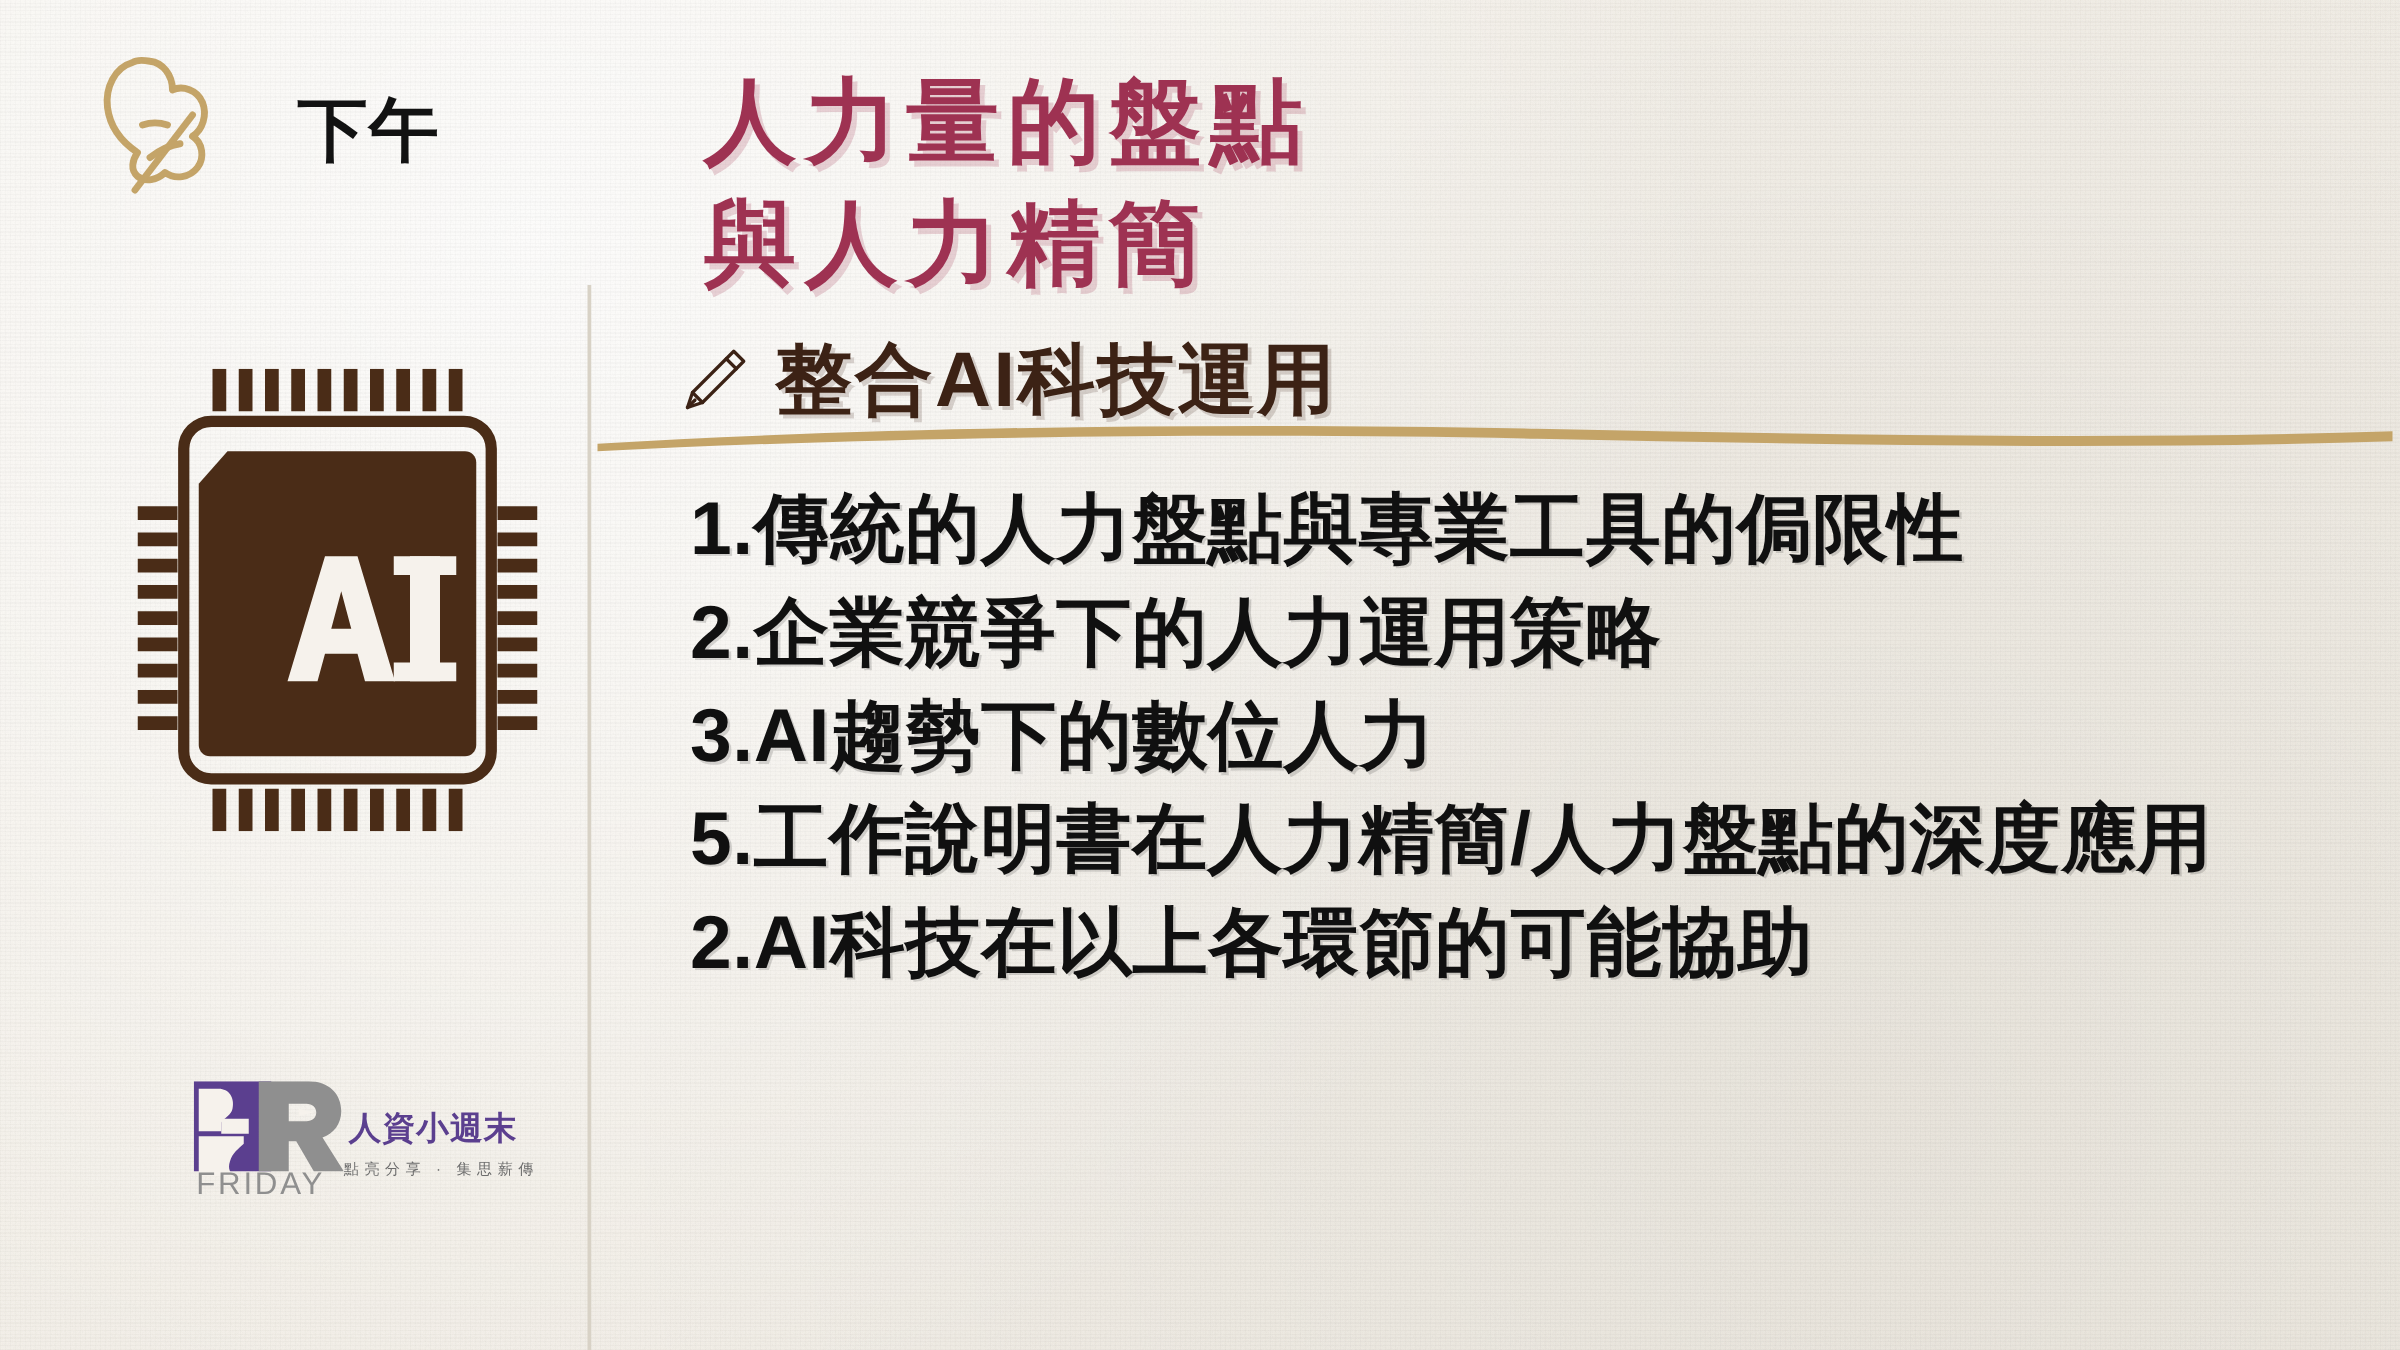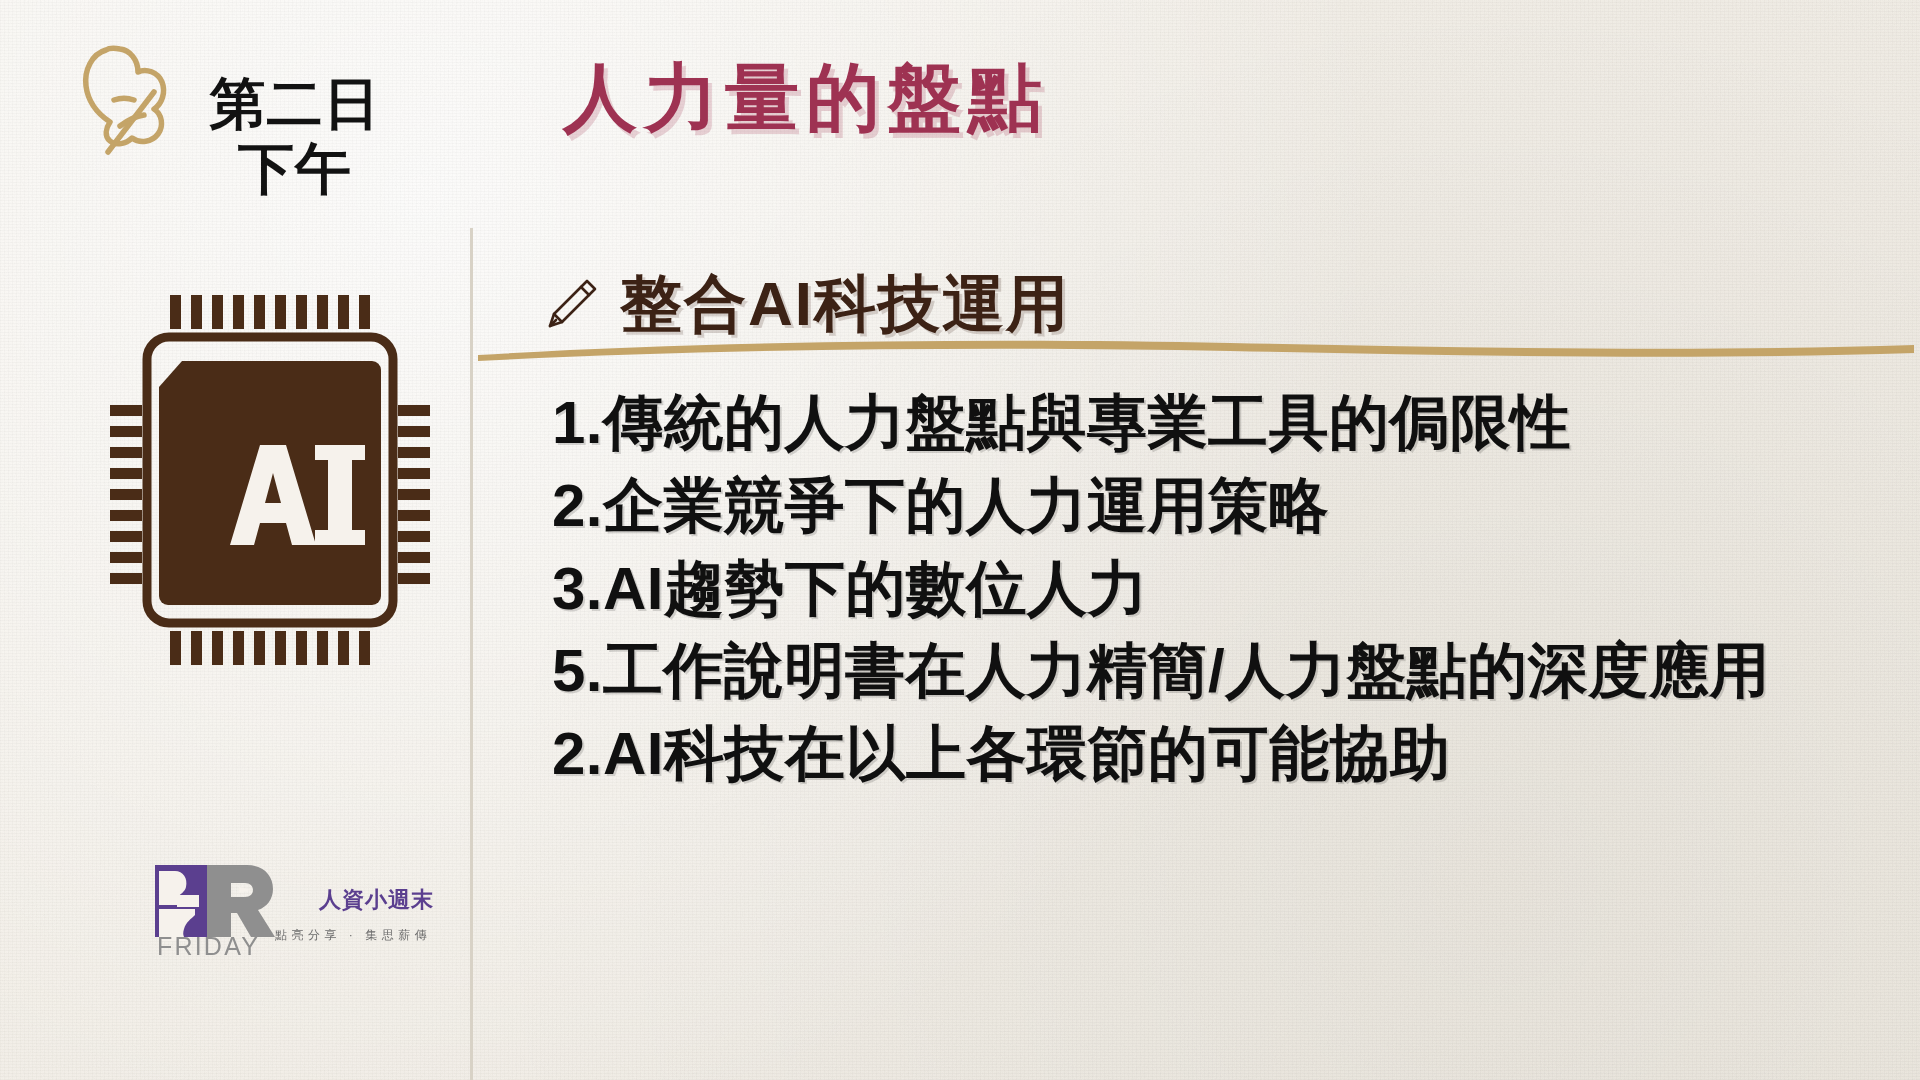--- a/index.html
+++ b/index.html
@@ -58,26 +58,25 @@
 
   #hr-logo {
     position:absolute;
     left:155px; top:865px;
     width:270px; height:95px;
   }
   #hr-logo .logo-mark { position:absolute; left:0; top:0; }
   #hr-logo .logo-cn {
     position:absolute;
     left:124px; top:20px;
-    font-size:22px;
+    font-size:26px;
     font-weight:bold;
     color:#5b3f8f;
     letter-spacing:1px;
     white-space:nowrap;
-    margin-left:40px;
   }
   #hr-logo .logo-tag {
     position:absolute;
     left:120px; top:62px;
     font-size:12px;
     color:#6d6d6d;
     letter-spacing:4.5px;
     white-space:nowrap;
   }
 
@@ -174,21 +173,20 @@
                  C54 116 64 114 70 108 C78 114 90 112 96 104 C102 96 100 84 92 79
                  C100 74 104 62 100 52 C96 42 84 38 76 42 C76 30 68 20 58 19
                  C52 18 47 18 44 20 Z"></path>
         <path d="M46 122 L92 62"></path>
         <path d="M58 96 C66 90 74 86 82 85"></path>
         <path d="M52 70 C58 68 66 68 72 70"></path>
       </g>
     </svg>
 
     <div id="date-block">
-      <div>第二日</div>
       <div>下午</div>
     </div>
 
     <svg id="chip-icon" width="320" height="370" viewBox="0 0 320 370">
       <g fill="#4a2c17">
 
         <g>
           <rect x="60" y="0" width="11" height="34"></rect>
             <rect x="81" y="0" width="11" height="34"></rect>
           <rect x="102" y="0" width="11" height="34"></rect>
@@ -274,20 +272,21 @@
       <div class="logo-tag">點亮分享 · 集思薪傳</div>
     </div>
   </div>
 
   <div id="v-divider"></div>
 
   <div id="right-panel">
 
     <div id="main-title">
       <span class="tl">人力量的盤點</span>
+      <span class="tl">與人力精簡</span>
     </div>
 
     <div id="subtitle-row">
       <svg width="62" height="62" viewBox="0 0 62 62">
         <g fill="none" stroke="#3c2215" stroke-width="2.6" stroke-linejoin="round" stroke-linecap="round">
           <path d="M47 8 L55 16 L22 49 L10 53 L14 41 Z"></path>
           <path d="M41 14 L49 22"></path>
           <path d="M14 41 L22 49"></path>
           <path d="M10 53 L16 47"></path>
         </g>

